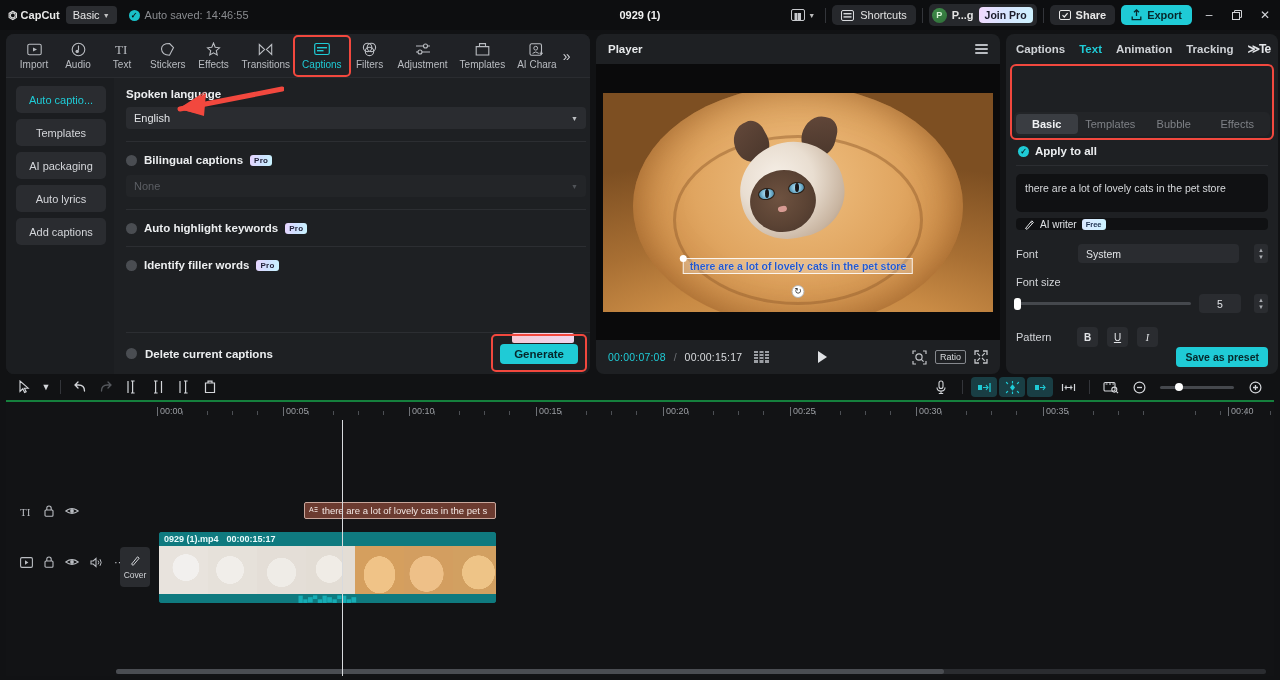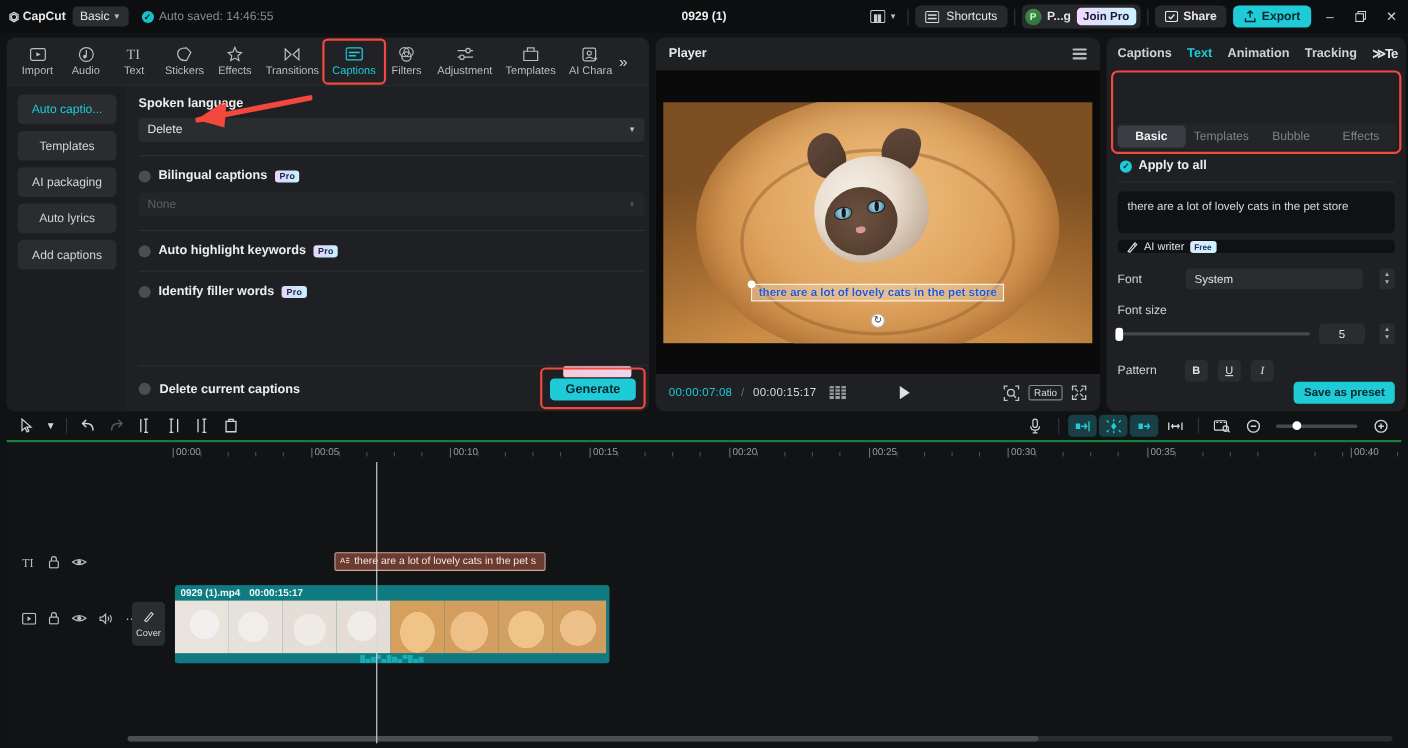--- a/index.html
+++ b/index.html
@@ -480,21 +480,21 @@
           <div class="sub-item active">Auto captio...</div>
           <div class="sub-item">Templates</div>
           <div class="sub-item">AI packaging</div>
           <div class="sub-item">Auto lyrics</div>
           <div class="sub-item">Add captions</div>
         </div>
 
         <div class="settings">
           <div class="field-label">Spoken language</div>
           <div class="select">
-            <span class="sv">Delete</span>
+            <span class="sv">English</span>
             <span class="caret">▼</span>
           </div>
 
           <div class="divider"></div>
 
           <div class="chk-row">
             <span class="chk"></span>
             <span class="chk-label">Bilingual captions</span>
             <span class="pro-badge">Pro</span>
           </div>
@@ -893,21 +893,21 @@
 
         <div class="cover-btn" style="left:114px; top:22px;">
           <span>
             <svg width="11" height="11" viewBox="0 0 11 11">
                 <path d="M1.5 9.2 L7.5 1.8 L9.2 3.2 L3.2 10.3 Z" fill="none" stroke="#d2d4d8" stroke-width="1"></path>
               </svg>
           </span>
           <span>Cover</span>
         </div>
 
-        <div class="clip-video" style="left:153px; top:7px; width:395px;">
+        <div class="clip-video" style="left:153px; top:7px; width:337px;">
           <div class="cv-head">
             <span>0929 (1).mp4</span>
             <span>00:00:15:17</span>
           </div>
           <div class="cv-thumbs">
             <span class="thumb" style="background:radial-gradient(circle at 55% 45%,#f2f0ee 0 35%,#e8e3dd 36% 100%);"></span>
             <span class="thumb" style="background:radial-gradient(circle at 45% 50%,#f1eeea 0 38%,#e6e1da 39% 100%);"></span>
             <span class="thumb" style="background:radial-gradient(circle at 50% 55%,#efece7 0 40%,#e4ded7 41% 100%);"></span>
             <span class="thumb" style="background:radial-gradient(circle at 48% 48%,#f0ece6 0 38%,#e3ddd5 39% 100%);"></span>
             <span class="thumb" style="background:radial-gradient(ellipse at 50% 60%,#f0c387 0 45%,#d59f5e 46% 100%);"></span>

